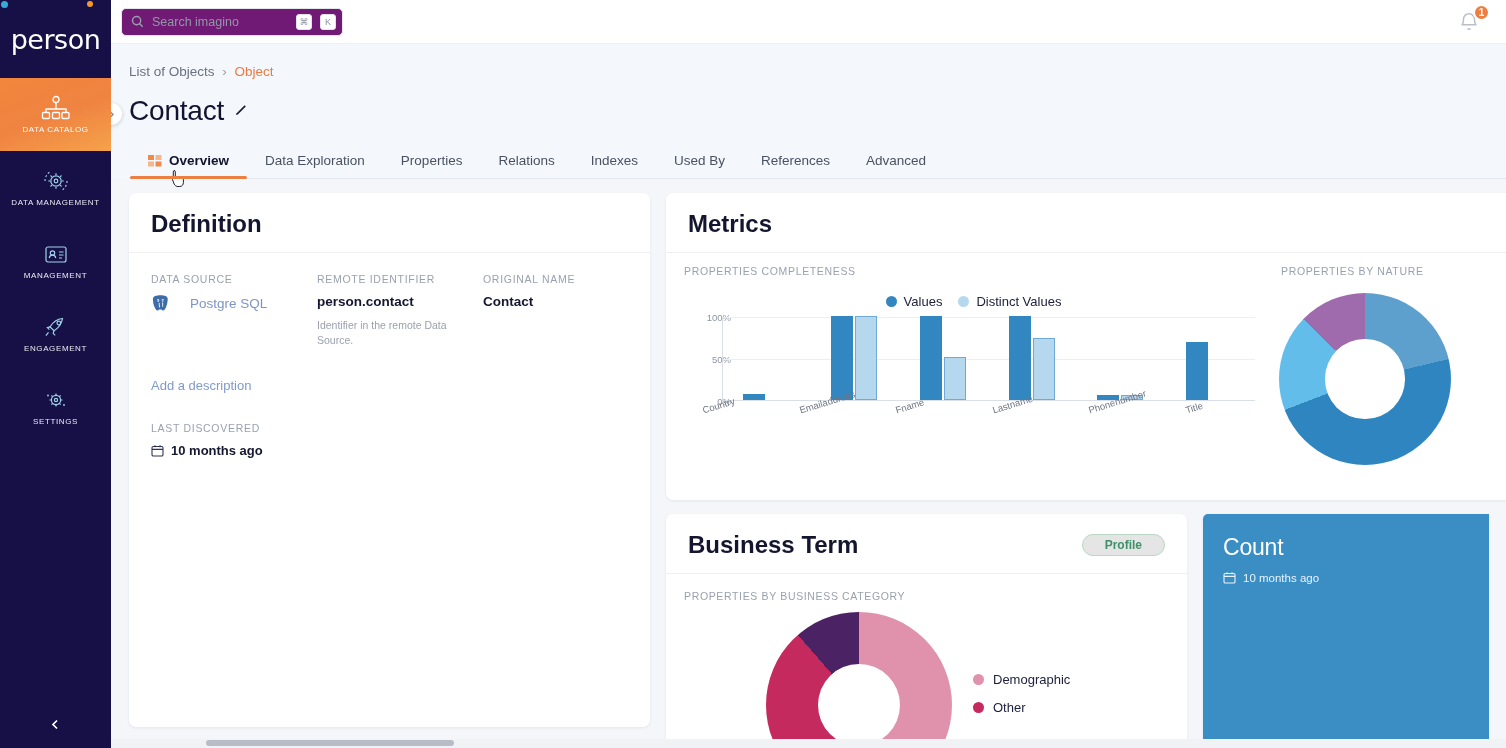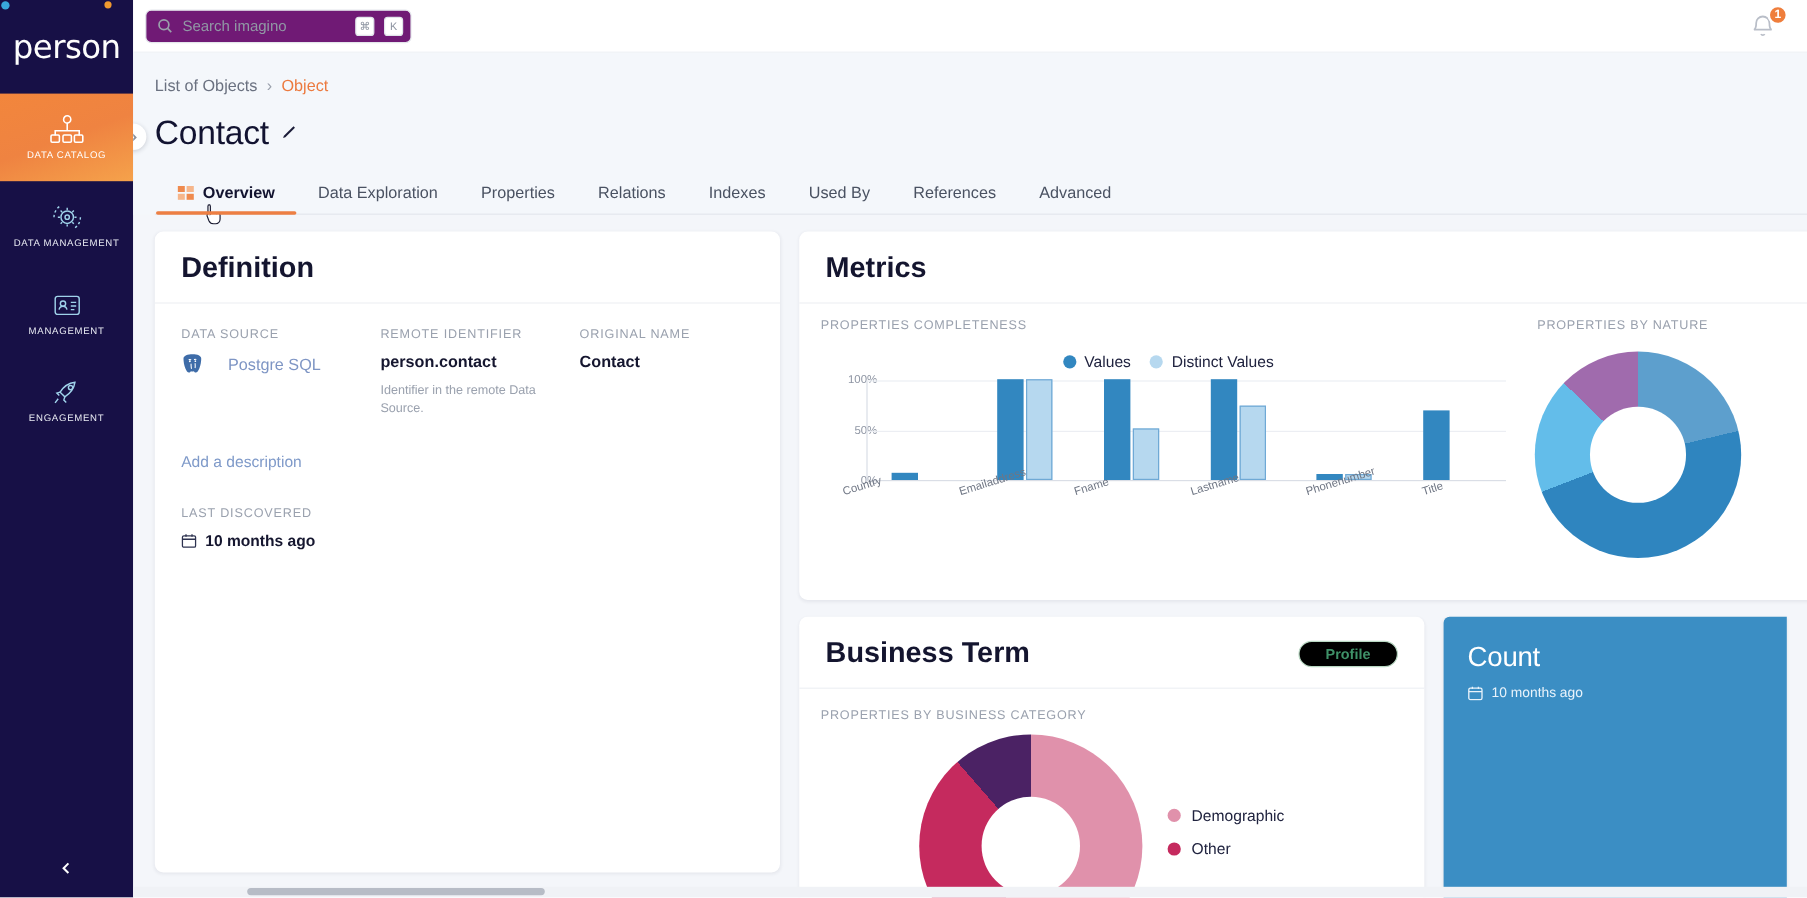--- a/index.html
+++ b/index.html
@@ -271,21 +271,21 @@
     left: 27%; top: 27%; width: 46%; height: 46%;
     background: #fff; border-radius: 50%;
   }
 
   
   .lower-row { display: flex; gap: 16px; margin-top: 14px; }
   .bt-card { width: 521px; flex: 0 0 521px; height: 300px; overflow: hidden; }
   .pill-profile {
     border: 1px solid #b9d8c3; border-radius: 12px;
     padding: 3px 22px; font-size: 12px; font-weight: 700;
-    color: #3f9168; background: #000000; cursor: pointer;
+    color: #3f9168; background: #e5e5e5; cursor: pointer;
   }
   .bt-body { padding: 16px 0 0 18px; position: relative; height: 230px; }
   .bt-donut-wrap { position: absolute; left: 100px; top: 38px; }
   .bt-donut {
     width: 186px; height: 186px; border-radius: 50%; position: relative;
   }
   .bt-donut::after {
     content:""; position:absolute; left:28%; top:28%;
     width:44%; height:44%; background:#fff; border-radius:50%;
   }
@@ -383,20 +383,32 @@
       <span class="nav-icon">
         <svg viewBox="0 0 30 26" fill="none" stroke="#9fd2ea" stroke-width="1.2">
           <path d="M21.5 4.5c-5.5.6-9.8 4-12.4 8.3l3.9 3.9c4.3-2.6 7.7-6.9 8.5-12.2z"></path>
           <circle cx="17.8" cy="9" r="1.8"></circle>
           <path d="M9.1 12.8L6.4 13.6l2 2M13 16.7l-.8 2.7 2 2M7.5 18.3l-2.6 3.4"></path>
         </svg>
       </span>
       <span class="nav-label">ENGAGEMENT</span>
     </div>
 
+    <div class="nav-item">
+      <span class="nav-icon">
+        <svg viewBox="0 0 30 26" fill="none" stroke="#9fd2ea" stroke-width="1.2">
+          <circle cx="15" cy="13" r="4.6"></circle>
+            <circle cx="15" cy="13" r="1.6"></circle>
+          <path d="M15 6.5V8.4M15 17.6v1.9M8.5 13h1.9M19.6 13h1.9M10.4 8.4l1.4 1.4M18.2 16.2l1.4 1.4M19.6 8.4l-1.4 1.4M11.8 16.2l-1.4 1.4"></path>
+          <circle cx="7" cy="8.5" r=".9" fill="#9fd2ea" stroke="none"></circle>
+          <circle cx="23" cy="18" r=".9" fill="#9fd2ea" stroke="none"></circle>
+        </svg>
+      </span>
+      <span class="nav-label">SETTINGS</span>
+    </div>
 
     <div class="sidebar-collapse">
       <svg width="13" height="13" viewBox="0 0 13 13" fill="none" stroke="#ffffff" stroke-width="1.7">
           <path d="M8 2.5L4 6.5l4 4"></path>
         </svg>
     </div>
   </nav>
 
   <div class="main">
 

